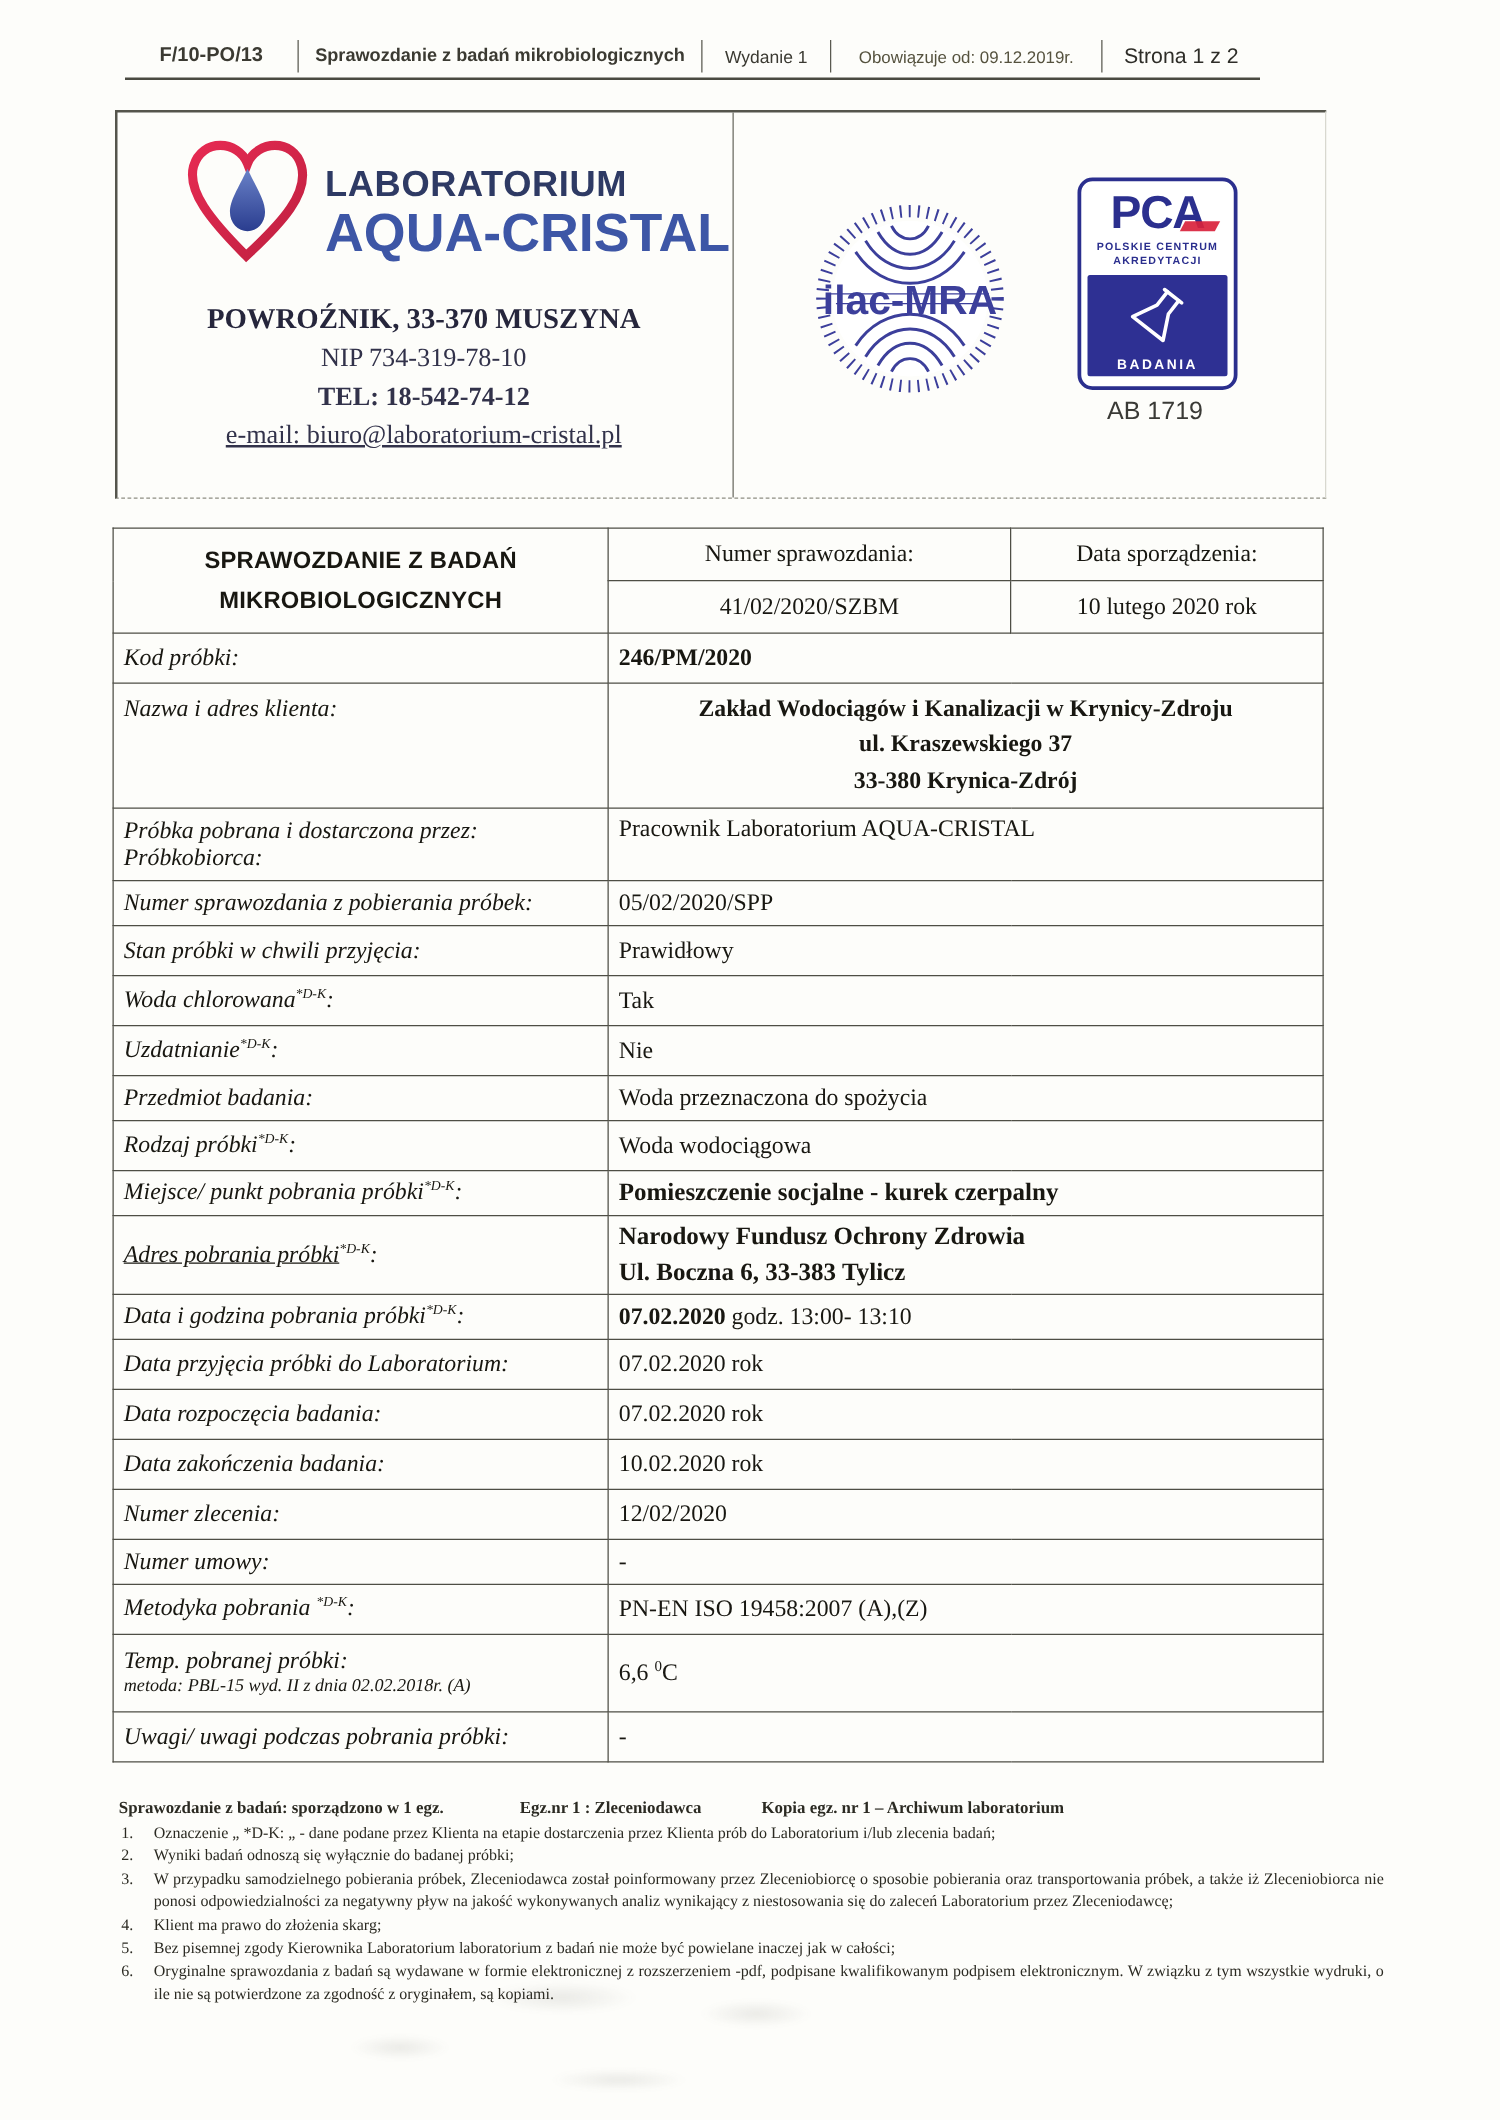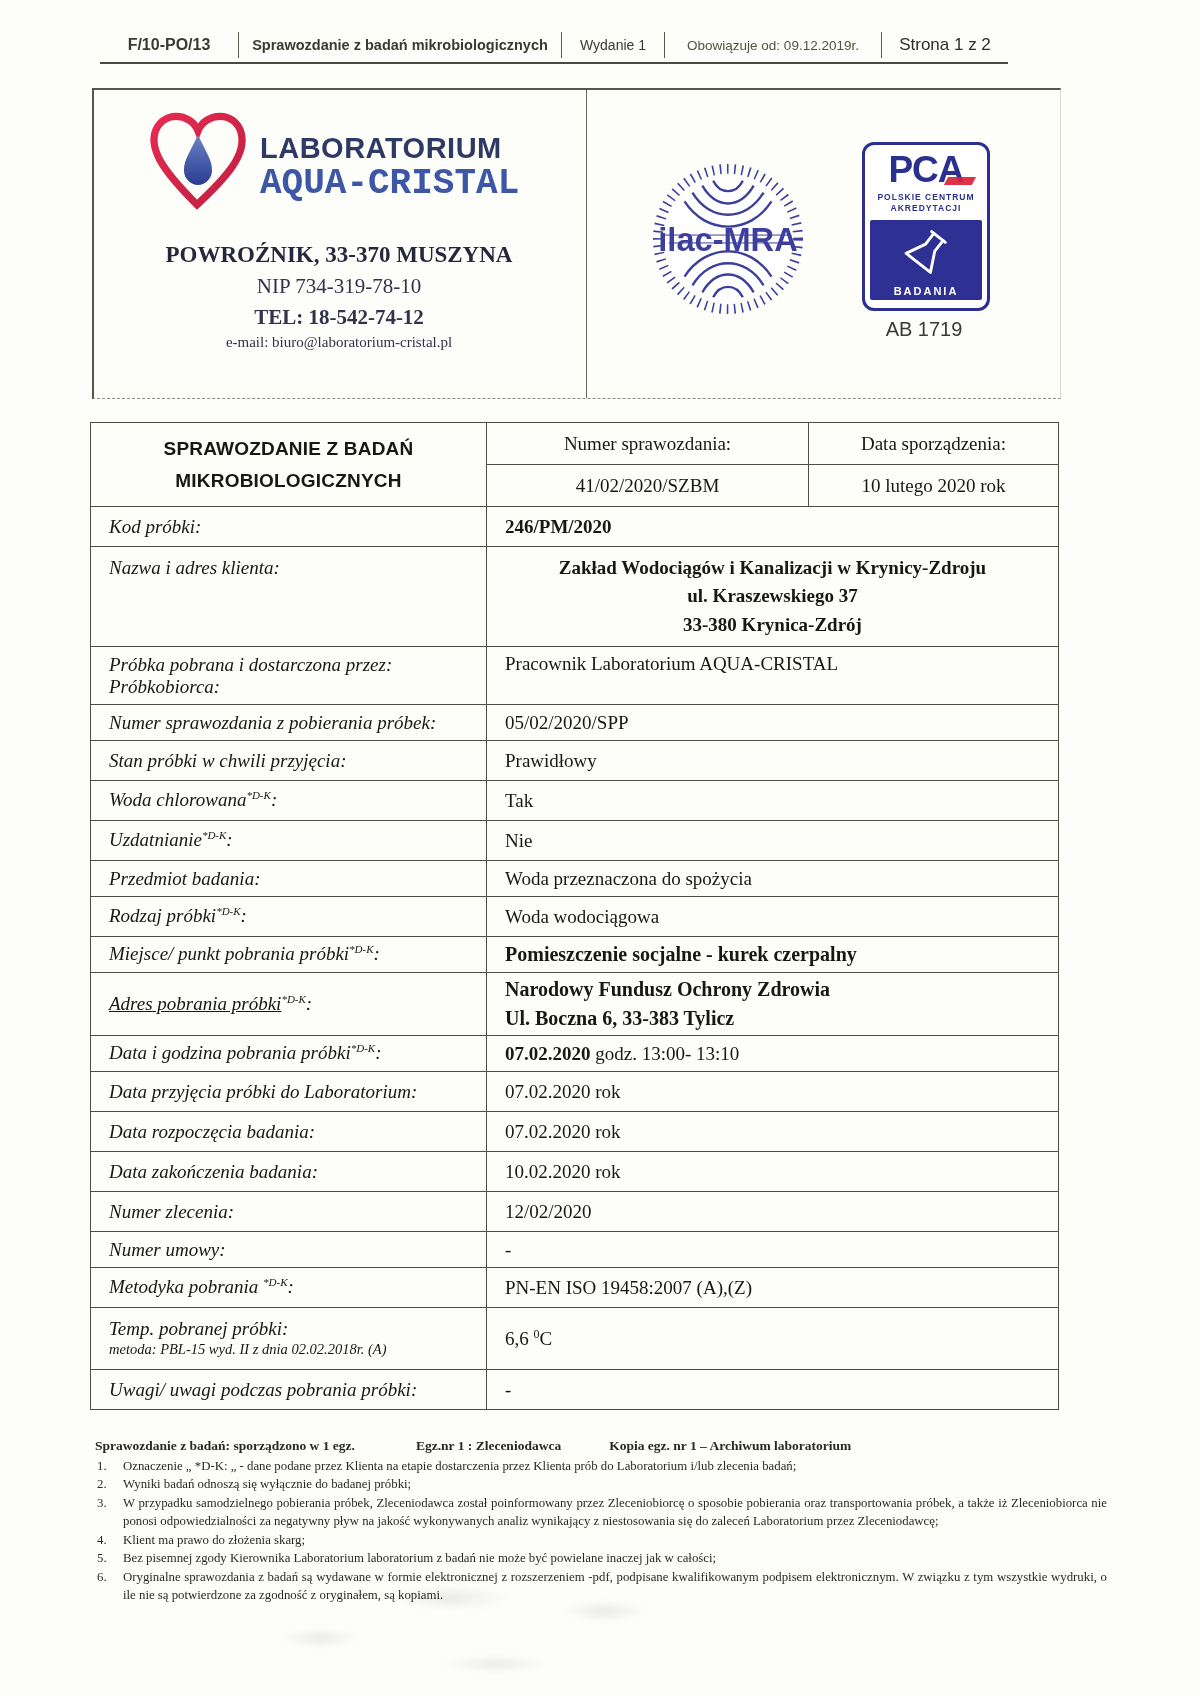--- a/index.html
+++ b/index.html
@@ -20,46 +20,46 @@
 
   
   .letterhead{position:absolute;left:92px;top:88px;width:966px;height:308px;display:flex;
               border-top:2px solid #55554c;border-left:2px solid #55554c;
               border-bottom:1px dashed #8d8d82;border-right:1px solid #d8d8cf;justify-content:flex-end;}
   .lh-left{width:492px;border-right:1px solid #6a6a60;position:relative;}
   .lh-right{flex:1;position:relative;}
   .logo-row{position:absolute;left:52px;top:14px;display:flex;align-items:flex-start;}
   .logo-text{margin-left:10px;margin-top:30px;font-family:"Liberation Sans",sans-serif;}
   .lab1{font-size:29px;font-weight:bold;color:#2e3a64;letter-spacing:.5px;line-height:1;}
-  .lab2{font-size:36px;font-weight:bold;color:#3d56a6;letter-spacing:0;line-height:1.05;margin-top:2px;font-family:Liberation Mono, monospace;}
+  .lab2{font-size:43px;font-weight:bold;color:#3d56a6;letter-spacing:0;line-height:1.05;margin-top:2px;}
   .addr{position:absolute;left:20px;top:148px;width:450px;text-align:center;color:#32324a;line-height:1.45;}
   .addr .a1{font-weight:bold;font-size:23px;color:#26263c;}
   .addr .a2{font-size:21px;}
   .addr .a3{font-weight:bold;font-size:21px;}
-  .addr .a4{font-size:15px;}
+  .addr .a4{font-size:21px;text-decoration:underline;}
   .addr .a5{font-size:20px;}
   .ilac{position:absolute;left:62px;top:70px;}
   .pca{position:absolute;right:70px;top:52px;width:128px;border:3px solid #2b2f8e;border-radius:12px;
        background:#fff;text-align:center;padding:6px 5px 8px 5px;box-sizing:border-box;}
   .pca-acronym{position:relative;font-family:"Liberation Sans",sans-serif;font-weight:bold;
                font-size:37px;line-height:1;color:#2b2f8e;letter-spacing:-1px;}
   .pca-red{position:absolute;right:8px;bottom:3px;width:28px;height:8px;background:#d9223c;
            transform:skewX(-28deg);opacity:.92;}
   .pca-name{font-family:"Liberation Sans",sans-serif;font-weight:bold;font-size:8.5px;
             color:#2b2f8e;letter-spacing:1px;line-height:1.35;margin-top:4px;}
   .pca-box{margin-top:5px;background:#2e3093;border-radius:2px;padding:4px 0 3px 0;}
   .pca-scope{font-family:"Liberation Sans",sans-serif;font-weight:bold;font-size:11px;
              color:#ffffff;letter-spacing:2px;margin-top:1px;}
   .pca-cert{position:absolute;right:76px;top:228px;width:120px;text-align:center;
             font-family:"Liberation Sans",sans-serif;font-size:20px;color:#3a3a36;}
 
   
   table.report{position:absolute;left:90px;top:422px;width:968px;border-collapse:collapse;
                table-layout:fixed;}
-  table.report td{border:1.5px solid #4e4e45;padding:2px 18px;vertical-align:middle;
+  table.report td{border:1.5px solid #4e4e45;padding:2px 8px;vertical-align:middle;
                   font-size:19px;color:#181711;}
   td.titlecell{font-family:"Liberation Sans",sans-serif;font-weight:bold;font-size:22px;
                text-align:center;line-height:1.65;letter-spacing:.2px;color:#111;}
   td.hlabel{text-align:center;font-size:19px;}
   td.hvalue{text-align:center;font-size:19.5px;}
   td.lbl{font-style:italic;padding-left:12px;}
   td.lbl .small2{display:block;font-size:14.5px;line-height:1.2;margin-top:1px;}
   td.lbl sup{font-size:11px;font-style:italic;}
   td.val{padding-left:8px;}
   .bold{font-weight:bold;}

